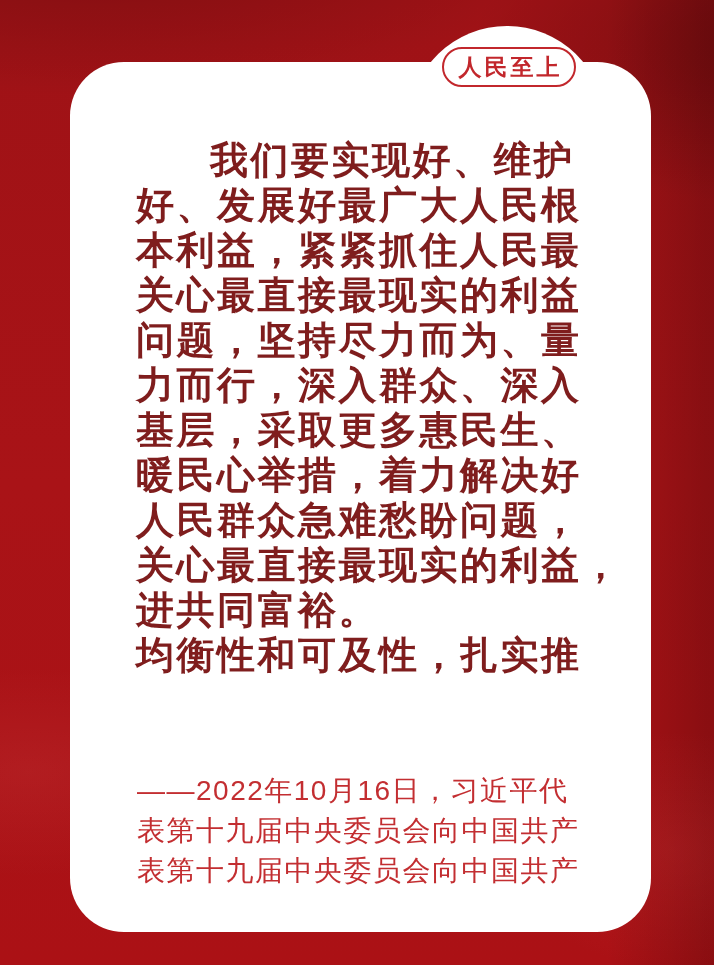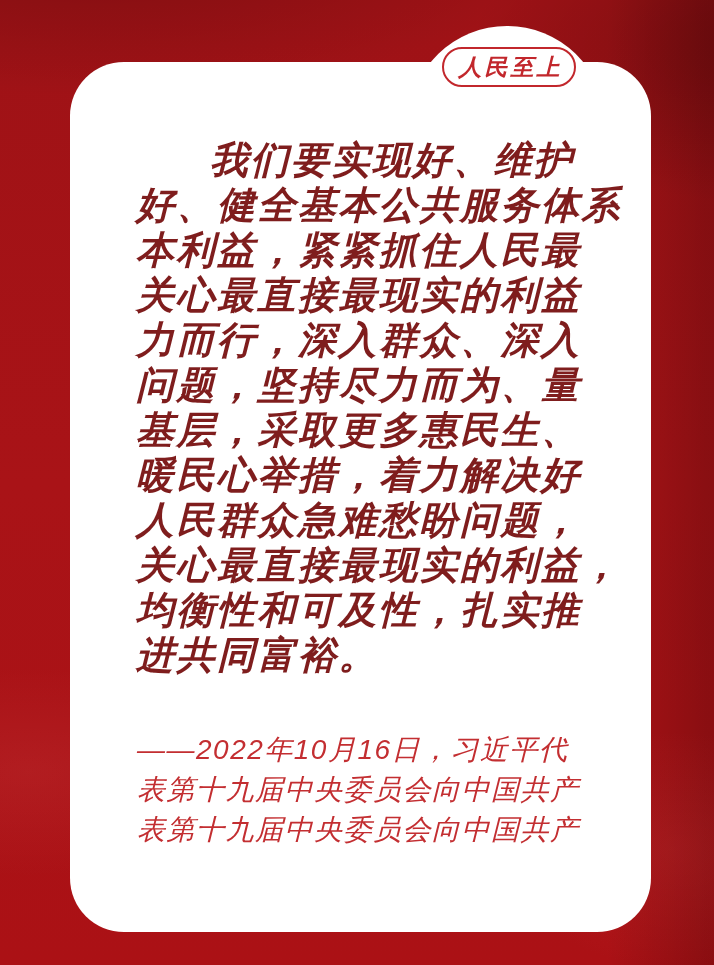--- a/index.html
+++ b/index.html
@@ -8,21 +8,20 @@
     width:714px;height:965px;
     overflow:hidden;
     font-family:"Liberation Sans","DejaVu Sans",sans-serif;
     background:
       radial-gradient(ellipse 240px 170px at 94% 88%, rgba(255,110,110,0.10), transparent 70%),
       radial-gradient(ellipse 340px 150px at 4% 80%, rgba(255,140,140,0.09), transparent 70%),
       radial-gradient(ellipse 760px 280px at 14% -8%, rgba(30,0,0,0.26), transparent 62%),
       radial-gradient(ellipse 460px 240px at 108% 5%, rgba(30,0,0,0.30), transparent 65%),
       linear-gradient(90deg, rgba(0,0,0,0) 85%, rgba(25,0,0,0.22) 99%),
       linear-gradient(180deg, #9e1216 0%, #a91317 50%, #ab1115 100%);
-    font-style: italic;
   }
   .card{
     position:absolute;left:70px;top:62px;
     width:581px;height:870px;
     background:#ffffff;
     border-radius:54px;
   }
   .dome{
     position:absolute;left:340px;top:-36px;
     width:194px;height:190px;
@@ -58,21 +57,21 @@
     height:45px;line-height:45px;
     font-family:"Liberation Serif","DejaVu Serif",serif;
     font-weight:bold;
     font-size:38px;
     letter-spacing:2.5px;
     color:#7f1d1d;
     white-space:nowrap;
   }
   .qline:first-child{padding-left:74px;}
   .attribution{
-    position:absolute;left:67px;top:668px;
+    position:absolute;left:67px;top:709px;
     z-index:2;
   }
   .aline{
     height:40px;line-height:40px;
     font-family:"Liberation Sans","DejaVu Sans",sans-serif;
     font-size:28px;
     letter-spacing:1.5px;
     color:#c32e31;
     white-space:nowrap;
   }
@@ -83,31 +82,31 @@
 <div class="page">
   <div class="card">
     <div class="dome"></div>
 
     <div class="badge">
       <span class="badge-label">人民至上</span>
     </div>
 
     <div class="quote">
       <div class="qline">我们要实现好、维护</div>
-      <div class="qline">好、健全基本公共服务体系</div>
+      <div class="qline">好、发展好最广大人民根</div>
       <div class="qline">本利益，紧紧抓住人民最</div>
       <div class="qline">关心最直接最现实的利益</div>
+      <div class="qline">问题，坚持尽力而为、量</div>
       <div class="qline">力而行，深入群众、深入</div>
-      <div class="qline">问题，坚持尽力而为、量</div>
       <div class="qline">基层，采取更多惠民生、</div>
       <div class="qline">暖民心举措，着力解决好</div>
       <div class="qline">人民群众急难愁盼问题，</div>
       <div class="qline">关心最直接最现实的利益，</div>
+      <div class="qline">进共同富裕。</div>
       <div class="qline">均衡性和可及性，扎实推</div>
-      <div class="qline">进共同富裕。</div>
     </div>
 
     <div class="attribution">
       <div class="aline">——2022年10月16日，习近平代</div>
       <div class="aline">表第十九届中央委员会向中国共产</div>
       <div class="aline">表第十九届中央委员会向中国共产</div>
     </div>
   </div>
 </div>
 

